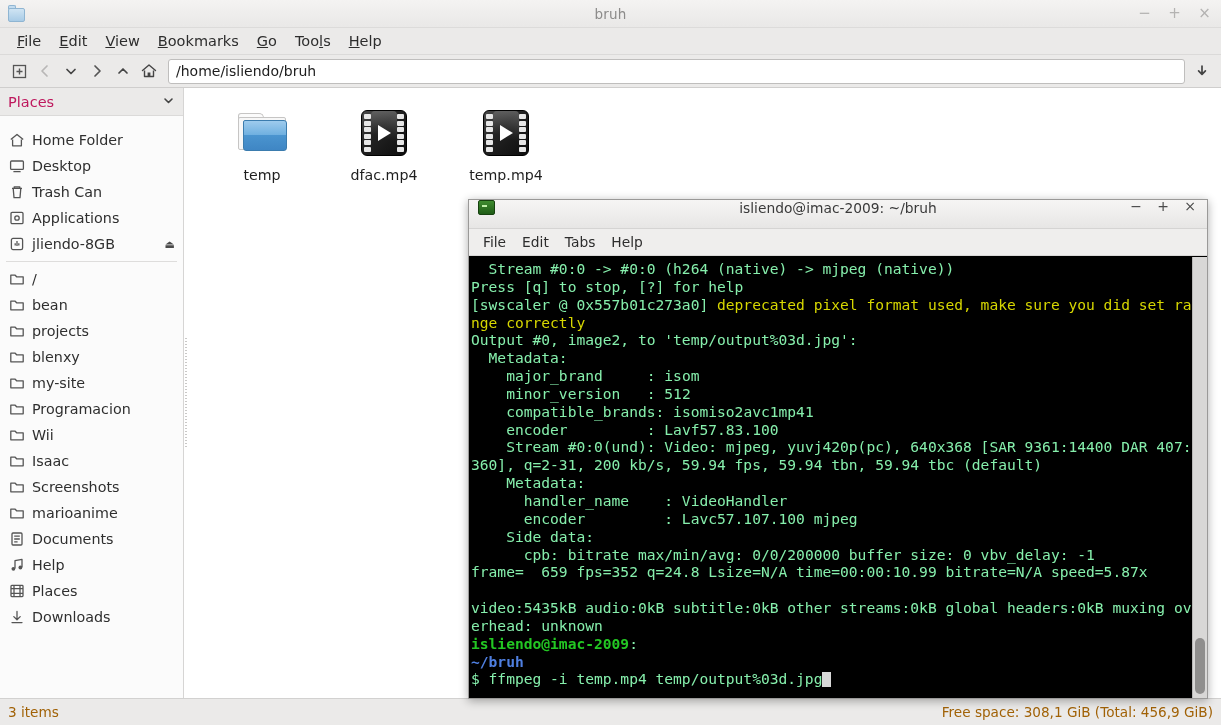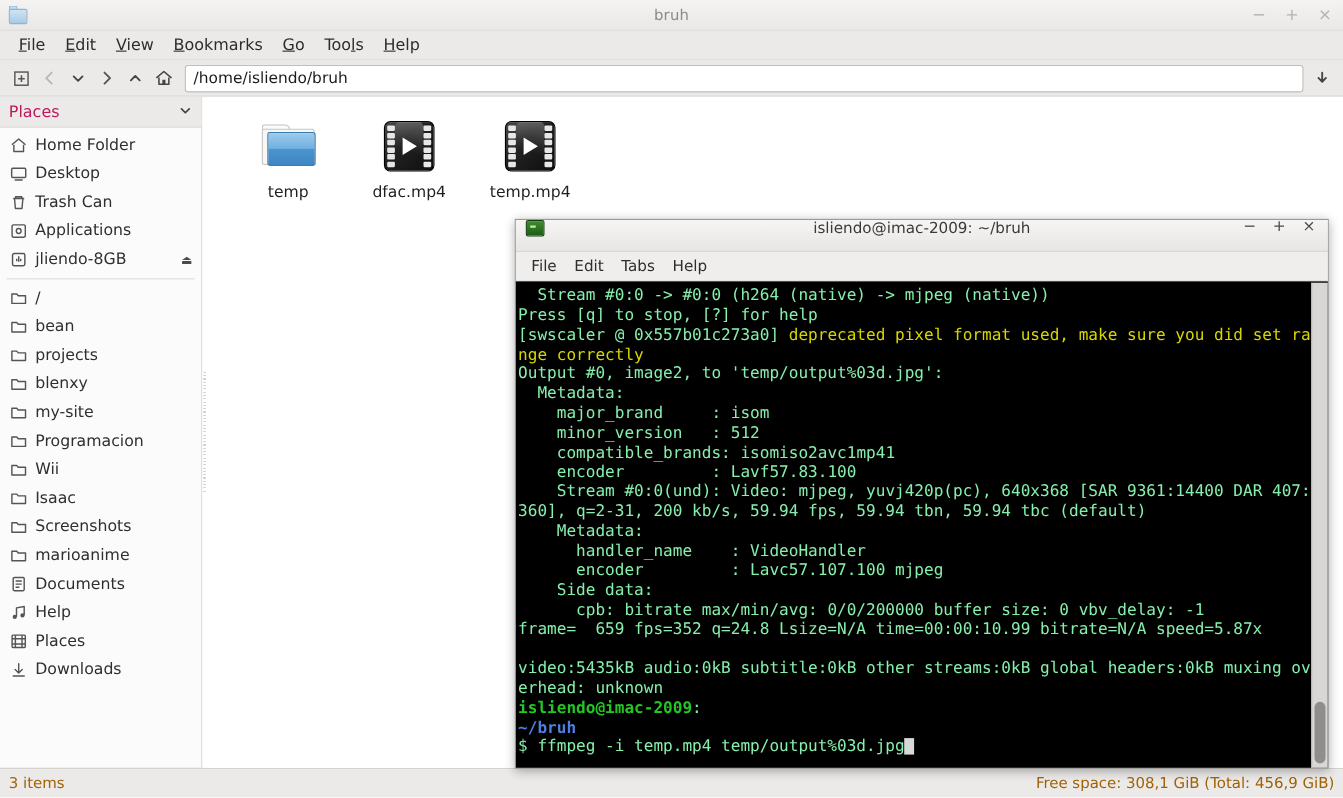--- a/index.html
+++ b/index.html
@@ -104,21 +104,21 @@
   }
   .places-header {
     height: 28px; flex: 0 0 28px;
     background: #ebeae9;
     border-bottom: 1px solid #dbdad9;
     display: flex; align-items: center;
     padding: 0 8px; cursor: pointer;
   }
   .places-title { font-size: 14.5px; color: #be185d; }
   .places-chev { margin-left: auto; color: #4a4a4a; font-size: 11px; }
-  .places-list { flex: 1 1 auto; overflow: hidden; padding-top: 3px; }
+  .places-list { flex: 1 1 auto; overflow: hidden; padding-top: 11px; }
   .place {
     height: 26px; display: flex; align-items: center;
     padding: 0 8px; gap: 7px; cursor: pointer;
     font-size: 14.3px; color: #2f2f2f; white-space: nowrap;
   }
   .place .ico {
     width: 17px; height: 17px; flex: 0 0 17px;
     display: flex; align-items: center; justify-content: center;
     color: #555;
   }
@@ -141,21 +141,21 @@
       to bottom, #c9c8c7 0 1px, transparent 1px 3px);
   }
 
   
   .fileview {
     flex: 1 1 auto; background: #ffffff;
     position: relative; overflow: hidden;
   }
   .icon-grid {
     display: flex; flex-wrap: wrap;
-    padding: 12px 10px 0 18px; gap: 0px;
+    padding: 12px 10px 0 18px; gap: 12px;
   }
   .file-item {
     width: 110px; padding: 6px 2px 4px;
     display: flex; flex-direction: column;
     align-items: center; gap: 7px;
     cursor: pointer; border-radius: 3px;
   }
   .file-label {
     font-size: 14.2px; color: #1f1f1f;
     text-align: center; line-height: 1.15;

